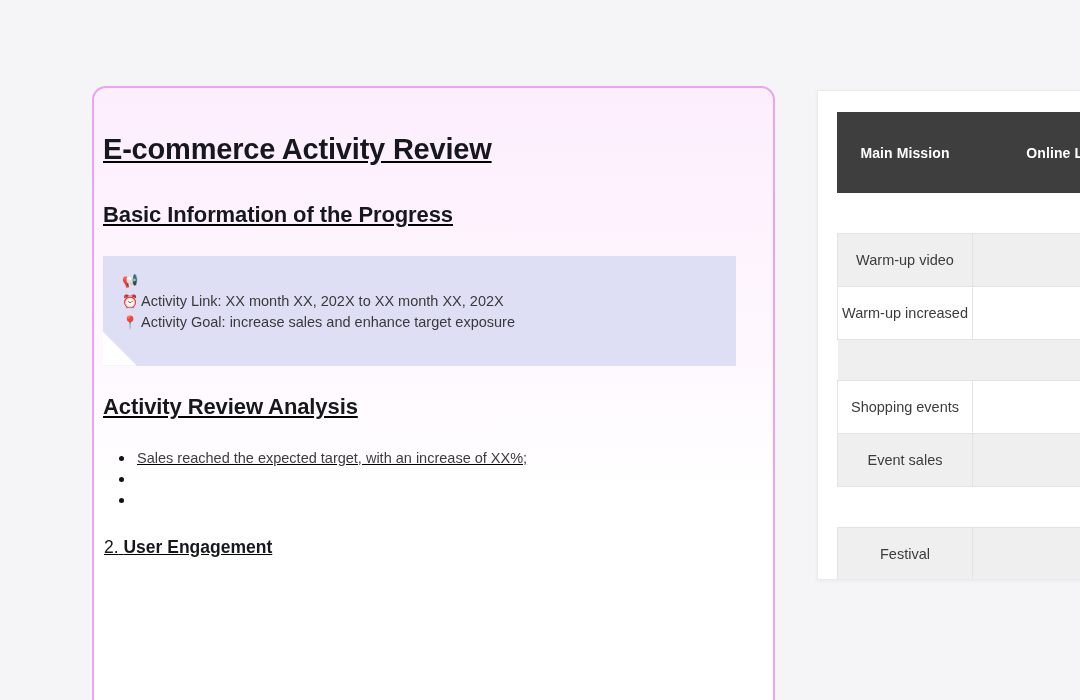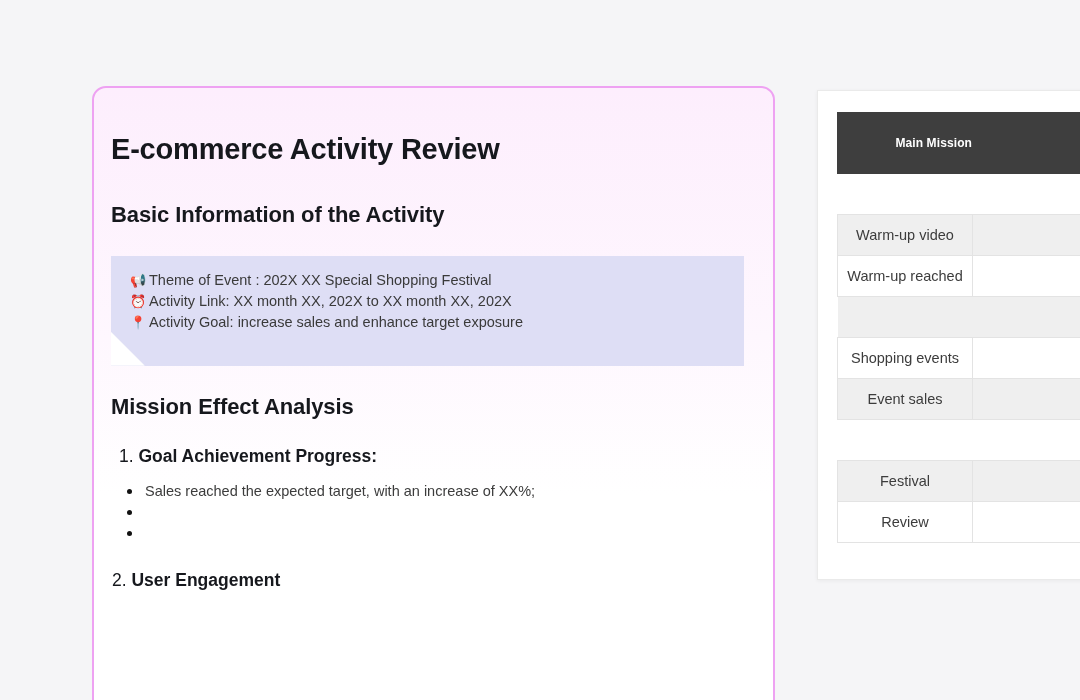--- a/index.html
+++ b/index.html
@@ -23,21 +23,22 @@
     top: 86px;
     width: 683px;
     height: 660px;
     border: 2px solid #eea2f2;
     border-radius: 14px;
     background: linear-gradient(to bottom, #fdeefd 0%, #fef7fe 38%, #ffffff 62%, #ffffff 100%);
     overflow: hidden;
   }
 
   .doc-inner {
-    padding: 44px 36px 0 16px;
+    padding: 44px 36px 0 8px;
+    text-decoration: underline;
   }
 
   #doc-title {
     font-size: 29px;
     font-weight: bold;
     color: #16181d;
     letter-spacing: -0.2px;
     line-height: 1.2;
     padding-left: 1px;
   }
@@ -125,21 +126,21 @@
     color: #16181d;
     margin-top: 26px;
     padding-left: 9px;
   }
   .num-heading .num { font-weight: normal; }
   .num-heading .htext { font-weight: bold; }
   .num-heading.tight { padding-left: 2px; }
 
   ul.bullets {
     list-style: none;
-    margin-top: 14px;
+    margin-top: 28px;
     padding-left: 9px;
   }
   ul.bullets li {
     position: relative;
     padding-left: 26px;
     font-size: 14.5px;
     color: #3c3c3c;
     line-height: 21px;
     min-height: 21px;
     margin-bottom: 0px;
@@ -175,83 +176,78 @@
     border-collapse: collapse;
     width: 320px;
     table-layout: fixed;
   }
   table#mission-table col.c0 { width: 135px; }
   table#mission-table col.c1 { width: 185px; }
 
   table#mission-table thead th {
     background: #3e3e3e;
     color: #ffffff;
-    font-size: 12px;
+    font-size: 14px;
     font-weight: bold;
-    height: 61px;
-    text-align: right;
+    height: 80px;
+    text-align: center;
     border: 1px solid #3e3e3e;
     vertical-align: middle;
     letter-spacing: 0.1px;
   }
 
   table#mission-table tbody td {
-    height: 41px;
+    height: 53px;
     font-size: 14.5px;
     color: #3c3c3c;
     text-align: center;
     border: 1px solid #e3e3e3;
     vertical-align: middle;
     background: #ffffff;
   }
   table#mission-table tbody tr.shaded td { background: #efefef; }
   table#mission-table tbody tr.spacer td { height: 41px; border-left: none; border-right: none; }
   table#mission-table tbody tr.spacer.white td { background: #ffffff; }
   table#mission-table tbody tr.spacer.grey  td { background: #efefef; }
 </style>
 </head>
 <body>
 
 <div id="doc-card">
   <div class="doc-inner">
 
     <div id="doc-title">E-commerce Activity Review</div>
 
-    <div id="doc-subtitle">Basic Information of the Activity</div>
+    <div id="doc-subtitle">Basic Information of the Progress</div>
 
     <div id="callout-wrap">
       <div id="callout-box"></div>
       <div id="callout-fold"></div>
       <div id="callout-notch"></div>
       <div class="callout-lines">
 
         <div class="callout-line">
           <span class="callout-icon">📢</span>
-          <span>Theme of Event : 202X XX Special Shopping Festival</span>
         </div>
 
         <div class="callout-line">
           <span class="callout-icon">⏰</span>
           <span>Activity Link: XX month XX, 202X to XX month XX, 202X</span>
         </div>
 
         <div class="callout-line">
           <span class="callout-icon">📍</span>
           <span>Activity Goal: increase sales and enhance target exposure</span>
         </div>
 
       </div>
     </div>
 
-    <div id="section-heading">Mission Effect Analysis</div>
-
-    <div class="num-heading">
-      <span class="num">1.</span>
-      <span class="htext">Goal Achievement Progress:</span>
-    </div>
+    <div id="section-heading">Activity Review Analysis</div>
+
     <ul class="bullets">
       <li>Sales reached the expected target, with an increase of XX%;</li>
       <li></li>
       <li></li>
     </ul>
 
     <div class="num-heading tight">
       <span class="num">2.</span>
       <span class="htext">User Engagement</span>
     </div>
@@ -275,21 +271,21 @@
       <tbody id="mission-table-body">
           <tr class="spacer white">
             <td></td>
             <td></td>
           </tr>
           <tr class="shaded">
             <td>Warm-up video</td>
             <td></td>
           </tr>
           <tr>
-            <td>Warm-up reached</td>
+            <td>Warm-up increased</td>
             <td></td>
           </tr>
           <tr class="spacer grey">
             <td></td>
             <td></td>
           </tr>
           <tr>
             <td>Shopping events</td>
             <td></td>
           </tr>

